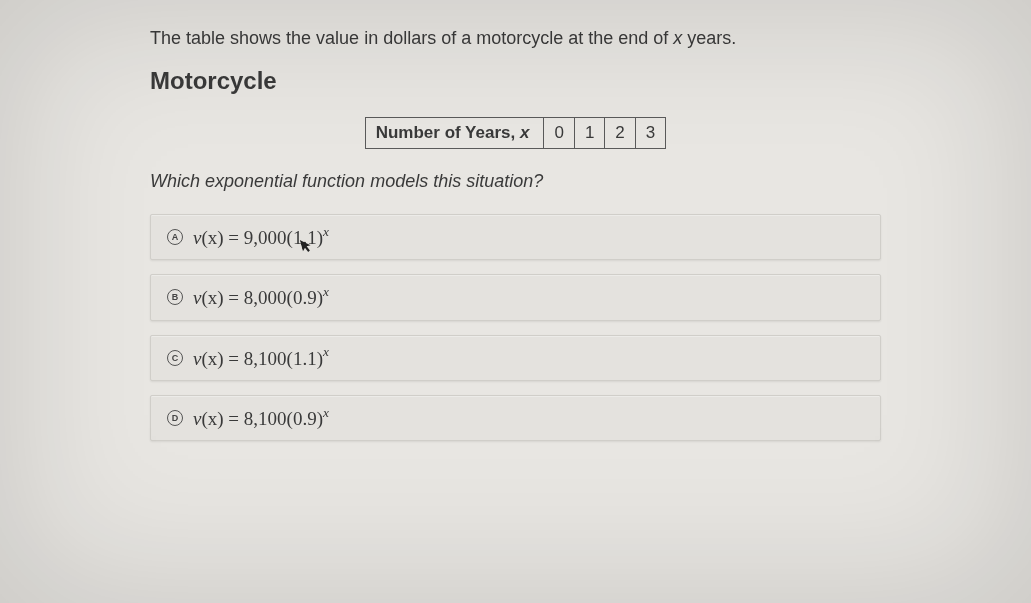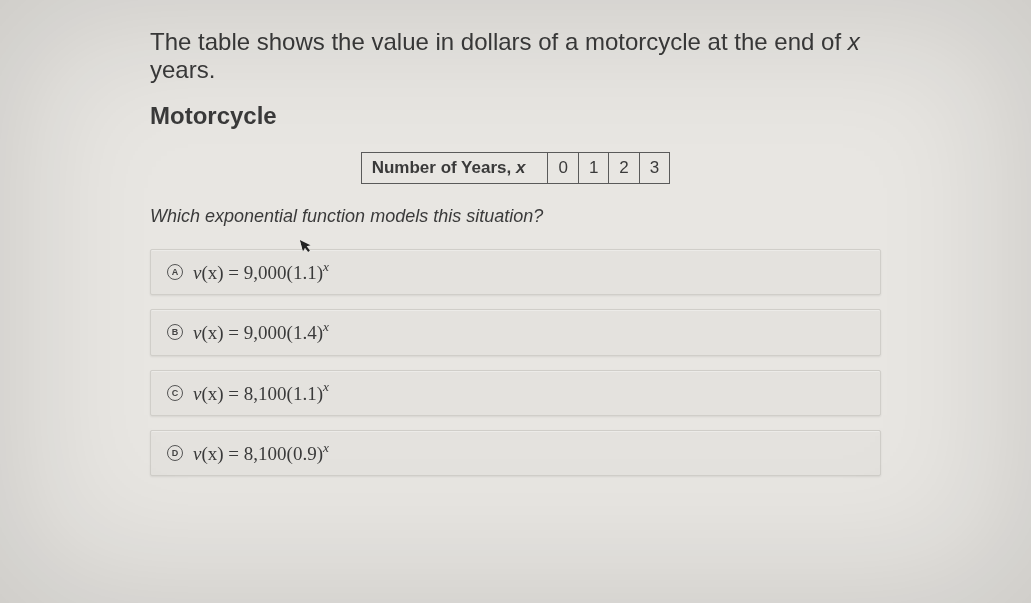--- a/index.html
+++ b/index.html
@@ -5,33 +5,33 @@
     * { box-sizing: border-box; margin: 0; padding: 0; }
     body {
       width: 1031px;
       height: 603px;
       background: #e8e6e2;
       font-family: Verdana, Geneva, sans-serif;
       padding: 28px 150px 20px 150px;
       color: #3a3a3a;
       position: relative;
     }
-    .intro { font-size: 24px; margin-bottom: 18px; }
+    .intro { font-size: 18px; margin-bottom: 18px; }
     .table-title { font-weight: bold; font-size: 24px; margin-bottom: 22px; }
     .data-table {
       border-collapse: collapse;
       margin: 0 auto 22px auto;
     }
     .data-table td {
       border: 1.5px solid #5a5a5a;
       padding: 5px 10px;
       font-size: 17px;
       text-align: center;
     }
-    .data-table td.label { font-weight: bold; text-align: right; padding-right: 22px; }
+    .data-table td.label { font-weight: bold; text-align: right; padding-right: 14px; }
     .question { font-size: 18px; margin-bottom: 22px; font-style: italic; }
     .options { display: flex; flex-direction: column; gap: 14px; }
     .option {
       background: #e4e2de;
       border: 1px solid #d0cec9;
       border-radius: 2px;
       box-shadow: 0 1px 2px rgba(0,0,0,0.08), inset 0 1px 0 rgba(255,255,255,0.3);
       padding: 10px 16px;
       display: flex;
       align-items: center;
@@ -98,21 +98,21 @@
   <div class="option">
     <span class="opt-letter">A</span>
     <span class="opt-formula">
       <span class="fn">v</span><span>(x)</span><span> = 9,000(1.1)</span><sup>x</sup>
     </span>
   </div>
 
   <div class="option">
     <span class="opt-letter">B</span>
     <span class="opt-formula">
-      <span class="fn">v</span><span>(x)</span><span> = 9,000(1.4)</span><sup>x</sup>
+      <span class="fn">v</span><span>(x)</span><span> = 8,000(0.9)</span><sup>x</sup>
     </span>
   </div>
 
   <div class="option">
     <span class="opt-letter">C</span>
     <span class="opt-formula">
       <span class="fn">v</span><span>(x)</span><span> = 8,100(1.1)</span><sup>x</sup>
     </span>
   </div>
 

